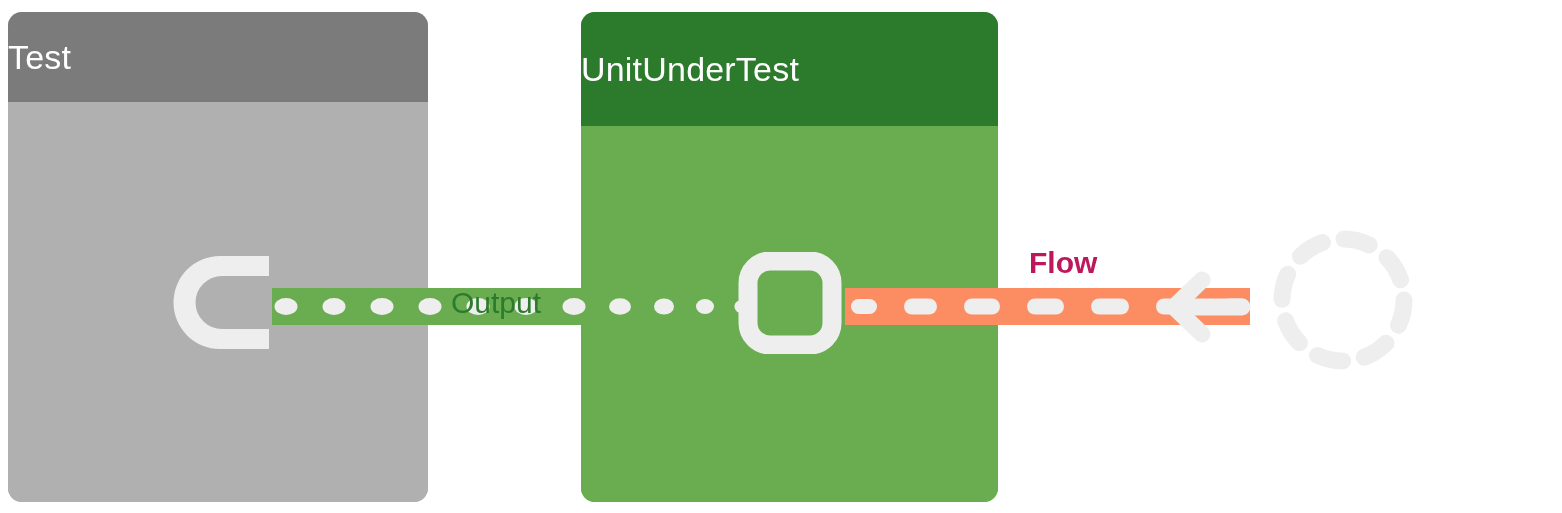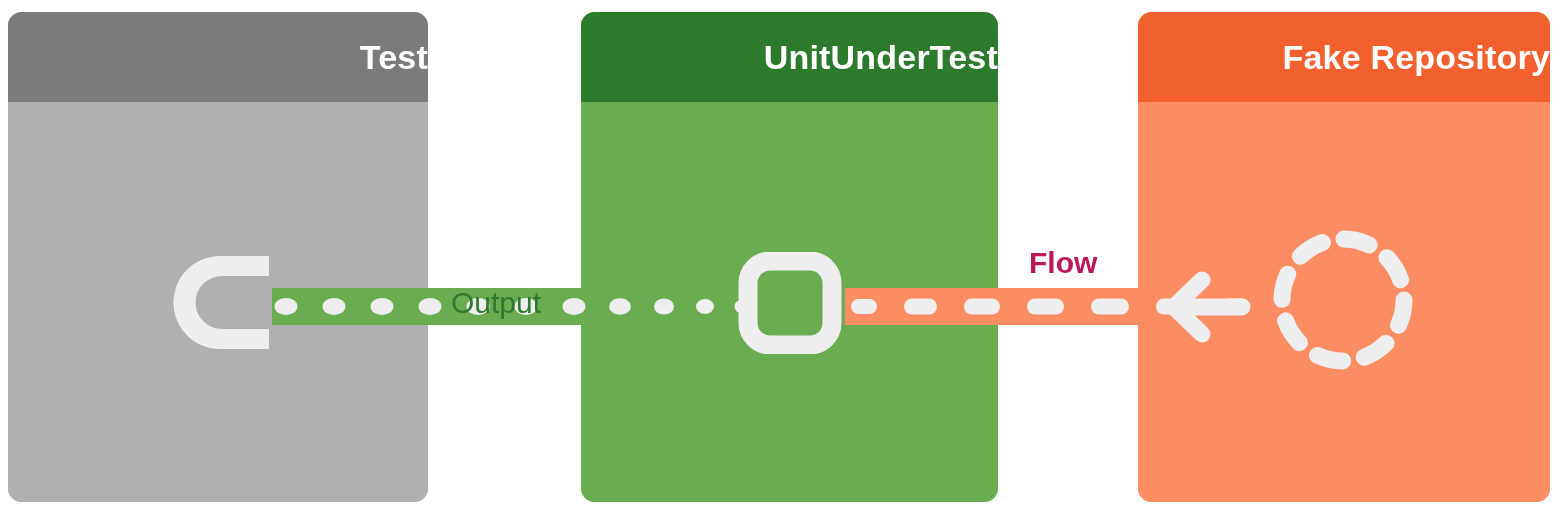--- a/index.html
+++ b/index.html
@@ -1,32 +1,32 @@
 <!DOCTYPE html>
 <html><head>
 <meta charset="utf-8">
 <title>Test / UnitUnderTest / Fake Repository diagram</title>
 <style>
   html,body{margin:0;padding:0;background:#ffffff;}
   body{width:1562px;height:513px;font-family:"Liberation Sans",sans-serif;overflow:hidden;}
   #stage{position:relative;width:1562px;height:513px;background:#ffffff;}
 
   .node{position:absolute;border-radius:14px;overflow:hidden;}
-  .node .hdr{position:absolute;left:0;top:0;right:0;display:flex;align-items:center;justify-content:flex-end;font-weight:bold;}
+  .node .hdr{position:absolute;left:0;top:0;right:0;display:flex;align-items:center;justify-content:flex-start;}
   .node .hdr span{color:#ffffff;font-size:34px;line-height:1;letter-spacing:.2px;}
   .node .body{position:absolute;left:0;right:0;bottom:0;}
 
   
   #node-test{left:8px;top:12px;width:420px;height:490px;background:#b0b0b0;}
   #node-test .hdr{height:90px;background:#7b7b7b;}
   #node-test .body{top:90px;background:#b0b0b0;}
 
   
   #node-uut{left:581px;top:12px;width:417px;height:490px;background:#6aad51;}
-  #node-uut .hdr{height:90px;background:#2c7a2c;}
+  #node-uut .hdr{height:114px;background:#2c7a2c;}
   #node-uut .body{top:90px;background:#6aad51;}
 
   
   #node-fake{left:1138px;top:12px;width:412px;height:490px;background:#fc8d63;}
   #node-fake .hdr{height:90px;background:#f2602e;}
   #node-fake .body{top:90px;background:#fc8d63;}
 
   
   .band{position:absolute;height:37px;top:288px;}
   #band-green{left:272px;width:573px;background:#6aad51;}
@@ -58,26 +58,20 @@
     </div>
   </div>
 
   <div class="node" id="node-uut">
     <div class="body"></div>
     <div class="hdr">
       <span>UnitUnderTest</span>
     </div>
   </div>
 
-  <div class="node" id="node-fake">
-    <div class="body"></div>
-    <div class="hdr">
-      <span>Fake Repository</span>
-    </div>
-  </div>
 
   <div class="band" id="band-green">
     <svg class="bandsvg" viewBox="0 0 573 37" preserveAspectRatio="none">
       <g fill="#eeeeee">
         <ellipse cx="14" cy="18.5" rx="11.5" ry="8.5"></ellipse>
         <ellipse cx="62" cy="18.5" rx="11.5" ry="8.5"></ellipse>
         <ellipse cx="110" cy="18.5" rx="11.5" ry="8.5"></ellipse>
         <ellipse cx="158" cy="18.5" rx="11.5" ry="8.5"></ellipse>
         <ellipse cx="206" cy="18.5" rx="11.5" ry="8.5"></ellipse>
         <ellipse cx="254" cy="18.5" rx="11.5" ry="8.5"></ellipse>

